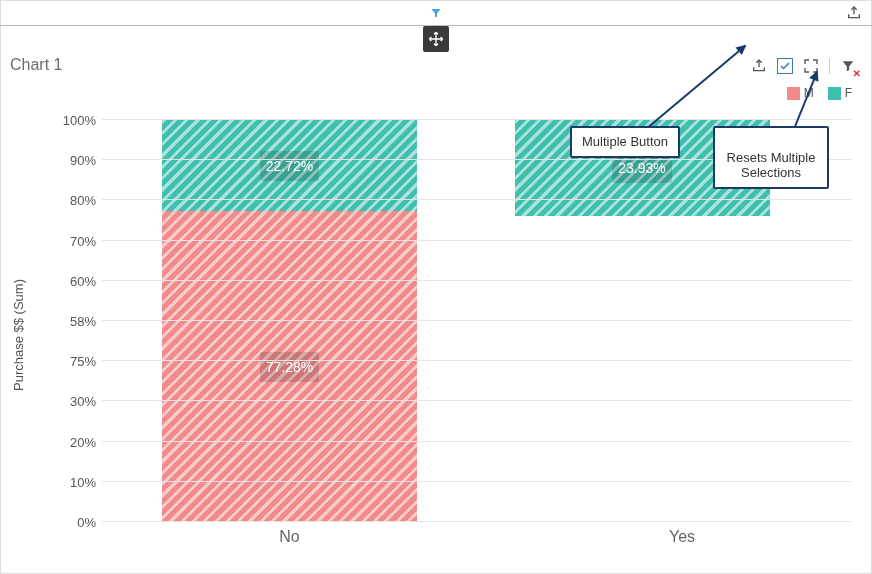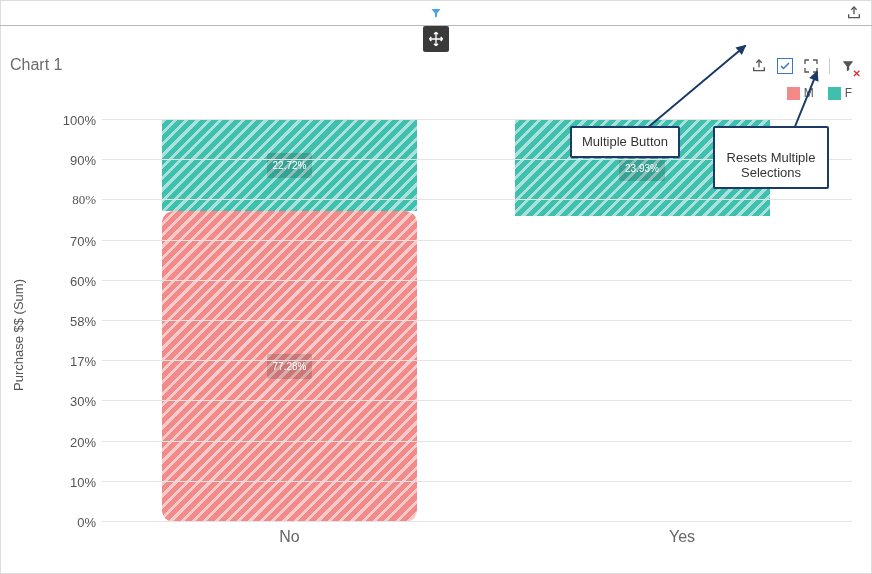--- a/index.html
+++ b/index.html
@@ -60,27 +60,26 @@
     position:absolute; left:78px; right:6px; top:0; bottom:28px;
   }
   .gridline { position:absolute; left:0; right:0; height:0; border-top:1px solid #e4e4e4;}
   .ytick { position:absolute; font-size:13px; color:#555; width:48px; text-align:right; transform:translateY(-50%);}
   .bars { position:absolute; left:0; right:0; top:0; bottom:0;}
   .bar-col { position:absolute; bottom:0; top:0;}
   .bar-col[data-name="bar-col-no"]  { left:8%;  width:34%;}
   .bar-col[data-name="bar-col-yes"] { left:55%; width:34%;}
   .seg { position:absolute; left:0; right:0; display:flex; align-items:center; justify-content:center;}
   .seg-label {
-    background:rgba(0,0,0,.15); color:#fff; font-size:10px; padding:7px 6px; border-radius:2px;
+    background:rgba(0,0,0,.15); color:#fff; font-size:14px; padding:7px 6px; border-radius:2px;
   }
   .hatch-red {
     background-color:#f28a8a;
     background-image: repeating-linear-gradient(135deg,
       rgba(255,255,255,.55) 0 3px, transparent 3px 8px);
-    border-radius: 12px;
   }
   .hatch-teal {
     background-color:#3fbfad;
     background-image: repeating-linear-gradient(135deg,
       rgba(255,255,255,.55) 0 3px, transparent 3px 8px);
   }
   .xaxis { position:absolute; left:78px; right:6px; bottom:0; height:24px;}
   .xtick { position:absolute; bottom:4px; font-size:16px; color:#666; transform:translateX(-50%);}
   
   .callout {
@@ -184,29 +183,29 @@
     </div>
   <div class="gridline" data-name="gridline" style="bottom: 0%;"></div>
       <div class="ytick" data-name="y-tick" style="left: -54px; bottom: calc(0% + 0px); top: auto; transform: translateY(50%);">0%</div>
       <div class="gridline" data-name="gridline" style="bottom: 10%;"></div>
       <div class="ytick" data-name="y-tick" style="left: -54px; bottom: calc(10% + 0px); top: auto; transform: translateY(50%);">10%</div>
       <div class="gridline" data-name="gridline" style="bottom: 20%;"></div>
       <div class="ytick" data-name="y-tick" style="left: -54px; bottom: calc(20% + 0px); top: auto; transform: translateY(50%);">20%</div>
       <div class="gridline" data-name="gridline" style="bottom: 30%;"></div>
       <div class="ytick" data-name="y-tick" style="left: -54px; bottom: calc(30% + 0px); top: auto; transform: translateY(50%);">30%</div>
       <div class="gridline" data-name="gridline" style="bottom: 40%;"></div>
-      <div class="ytick" data-name="y-tick" style="left: -54px; bottom: calc(40% + 0px); top: auto; transform: translateY(50%);">17%</div>
+      <div class="ytick" data-name="y-tick" style="left: -54px; bottom: calc(40% + 0px); top: auto; transform: translateY(50%);">75%</div>
       <div class="gridline" data-name="gridline" style="bottom: 50%;"></div>
       <div class="ytick" data-name="y-tick" style="left: -54px; bottom: calc(50% + 0px); top: auto; transform: translateY(50%);">58%</div>
       <div class="gridline" data-name="gridline" style="bottom: 60%;"></div>
       <div class="ytick" data-name="y-tick" style="left: -54px; bottom: calc(60% + 0px); top: auto; transform: translateY(50%);">60%</div>
       <div class="gridline" data-name="gridline" style="bottom: 70%;"></div>
       <div class="ytick" data-name="y-tick" style="left: -54px; bottom: calc(70% + 0px); top: auto; transform: translateY(50%);">70%</div>
       <div class="gridline" data-name="gridline" style="bottom: 80%;"></div>
-      <div class="ytick" data-name="y-tick" style="left: -54px; bottom: calc(80% + 0px); top: auto; transform: translateY(50%); font-family: Liberation Serif, serif;">80%</div>
+      <div class="ytick" data-name="y-tick" style="left: -54px; bottom: calc(80% + 0px); top: auto; transform: translateY(50%);">80%</div>
       <div class="gridline" data-name="gridline" style="bottom: 90%;"></div>
       <div class="ytick" data-name="y-tick" style="left: -54px; bottom: calc(90% + 0px); top: auto; transform: translateY(50%);">90%</div>
       <div class="gridline" data-name="gridline" style="bottom: 100%;"></div>
       <div class="ytick" data-name="y-tick" style="left: -54px; bottom: calc(100% + 0px); top: auto; transform: translateY(50%);">100%</div>
     </div>
 
   <div class="xaxis" data-name="x-axis">
     <span class="xtick" style="left:25%;" data-name="x-tick-no">No</span>
     <span class="xtick" style="left:72%;margin-left:40px;" data-name="x-tick-yes">Yes</span>
   </div>

